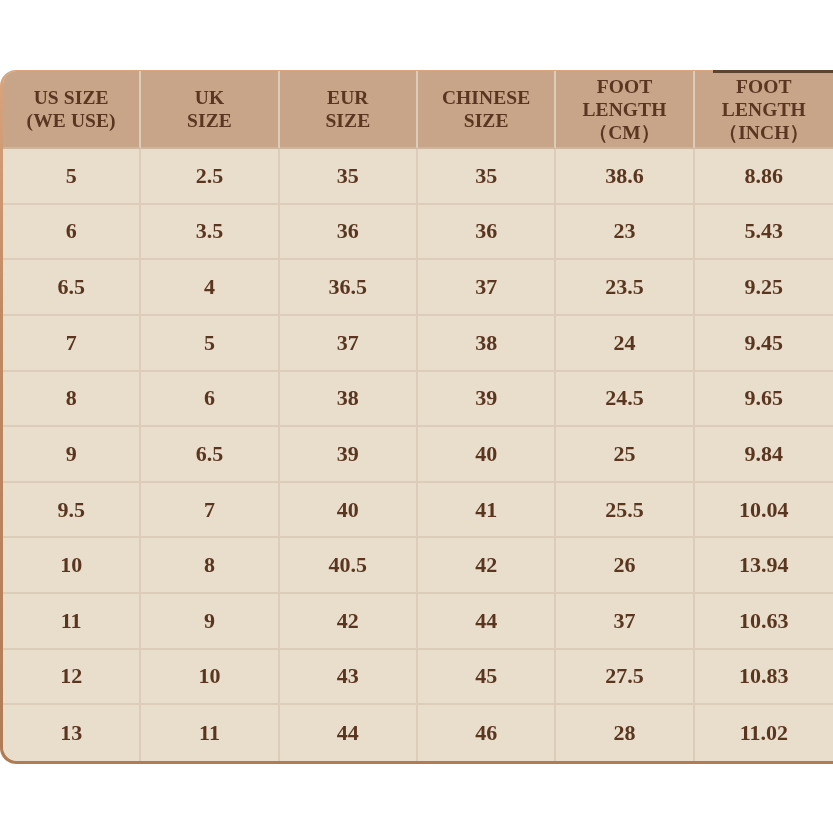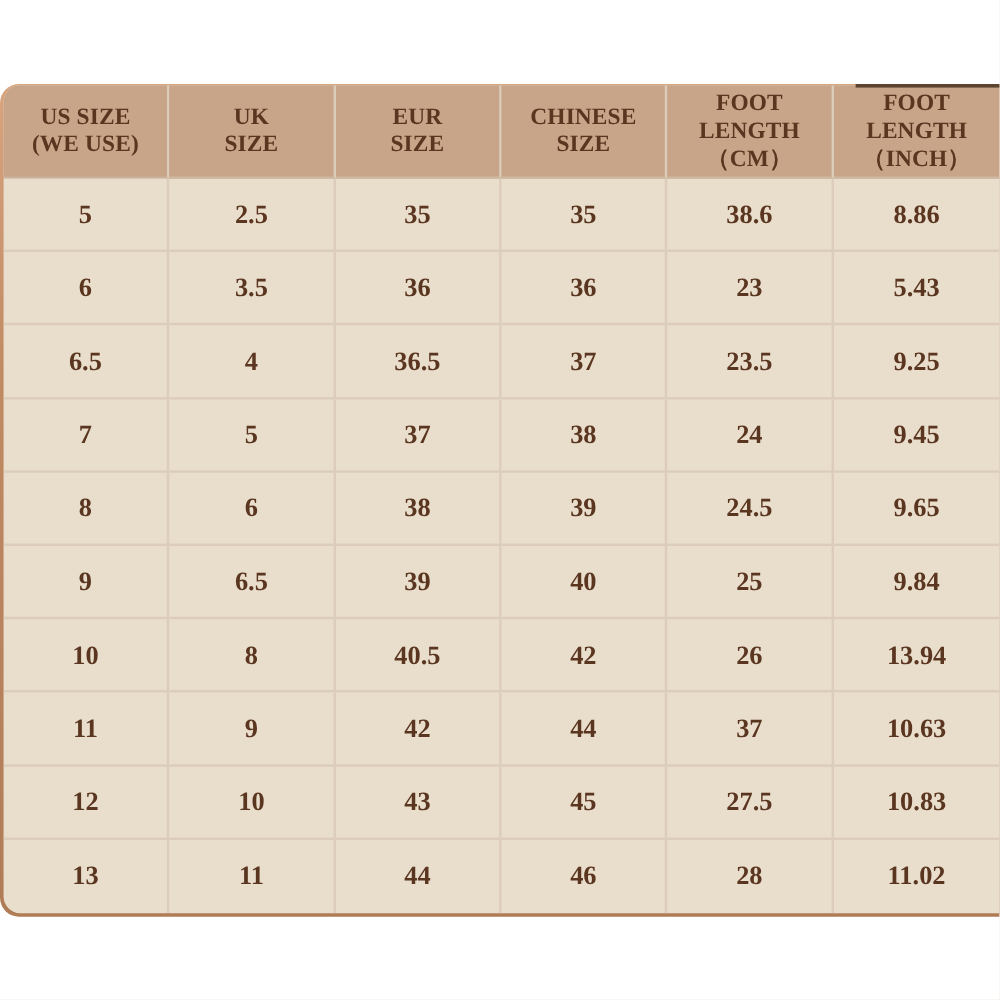--- a/index.html
+++ b/index.html
@@ -171,20 +171,28 @@
           </tr>
           <tr>
             <td>9</td>
             <td>6.5</td>
             <td>39</td>
             <td>40</td>
             <td>25</td>
             <td>9.84</td>
           </tr>
           <tr>
+            <td>9.5</td>
+            <td>7</td>
+            <td>40</td>
+            <td>41</td>
+            <td>25.5</td>
+            <td>10.04</td>
+          </tr>
+          <tr>
             <td>10</td>
             <td>8</td>
             <td>40.5</td>
             <td>42</td>
             <td>26</td>
             <td>13.94</td>
           </tr>
           <tr>
             <td>11</td>
             <td>9</td>

